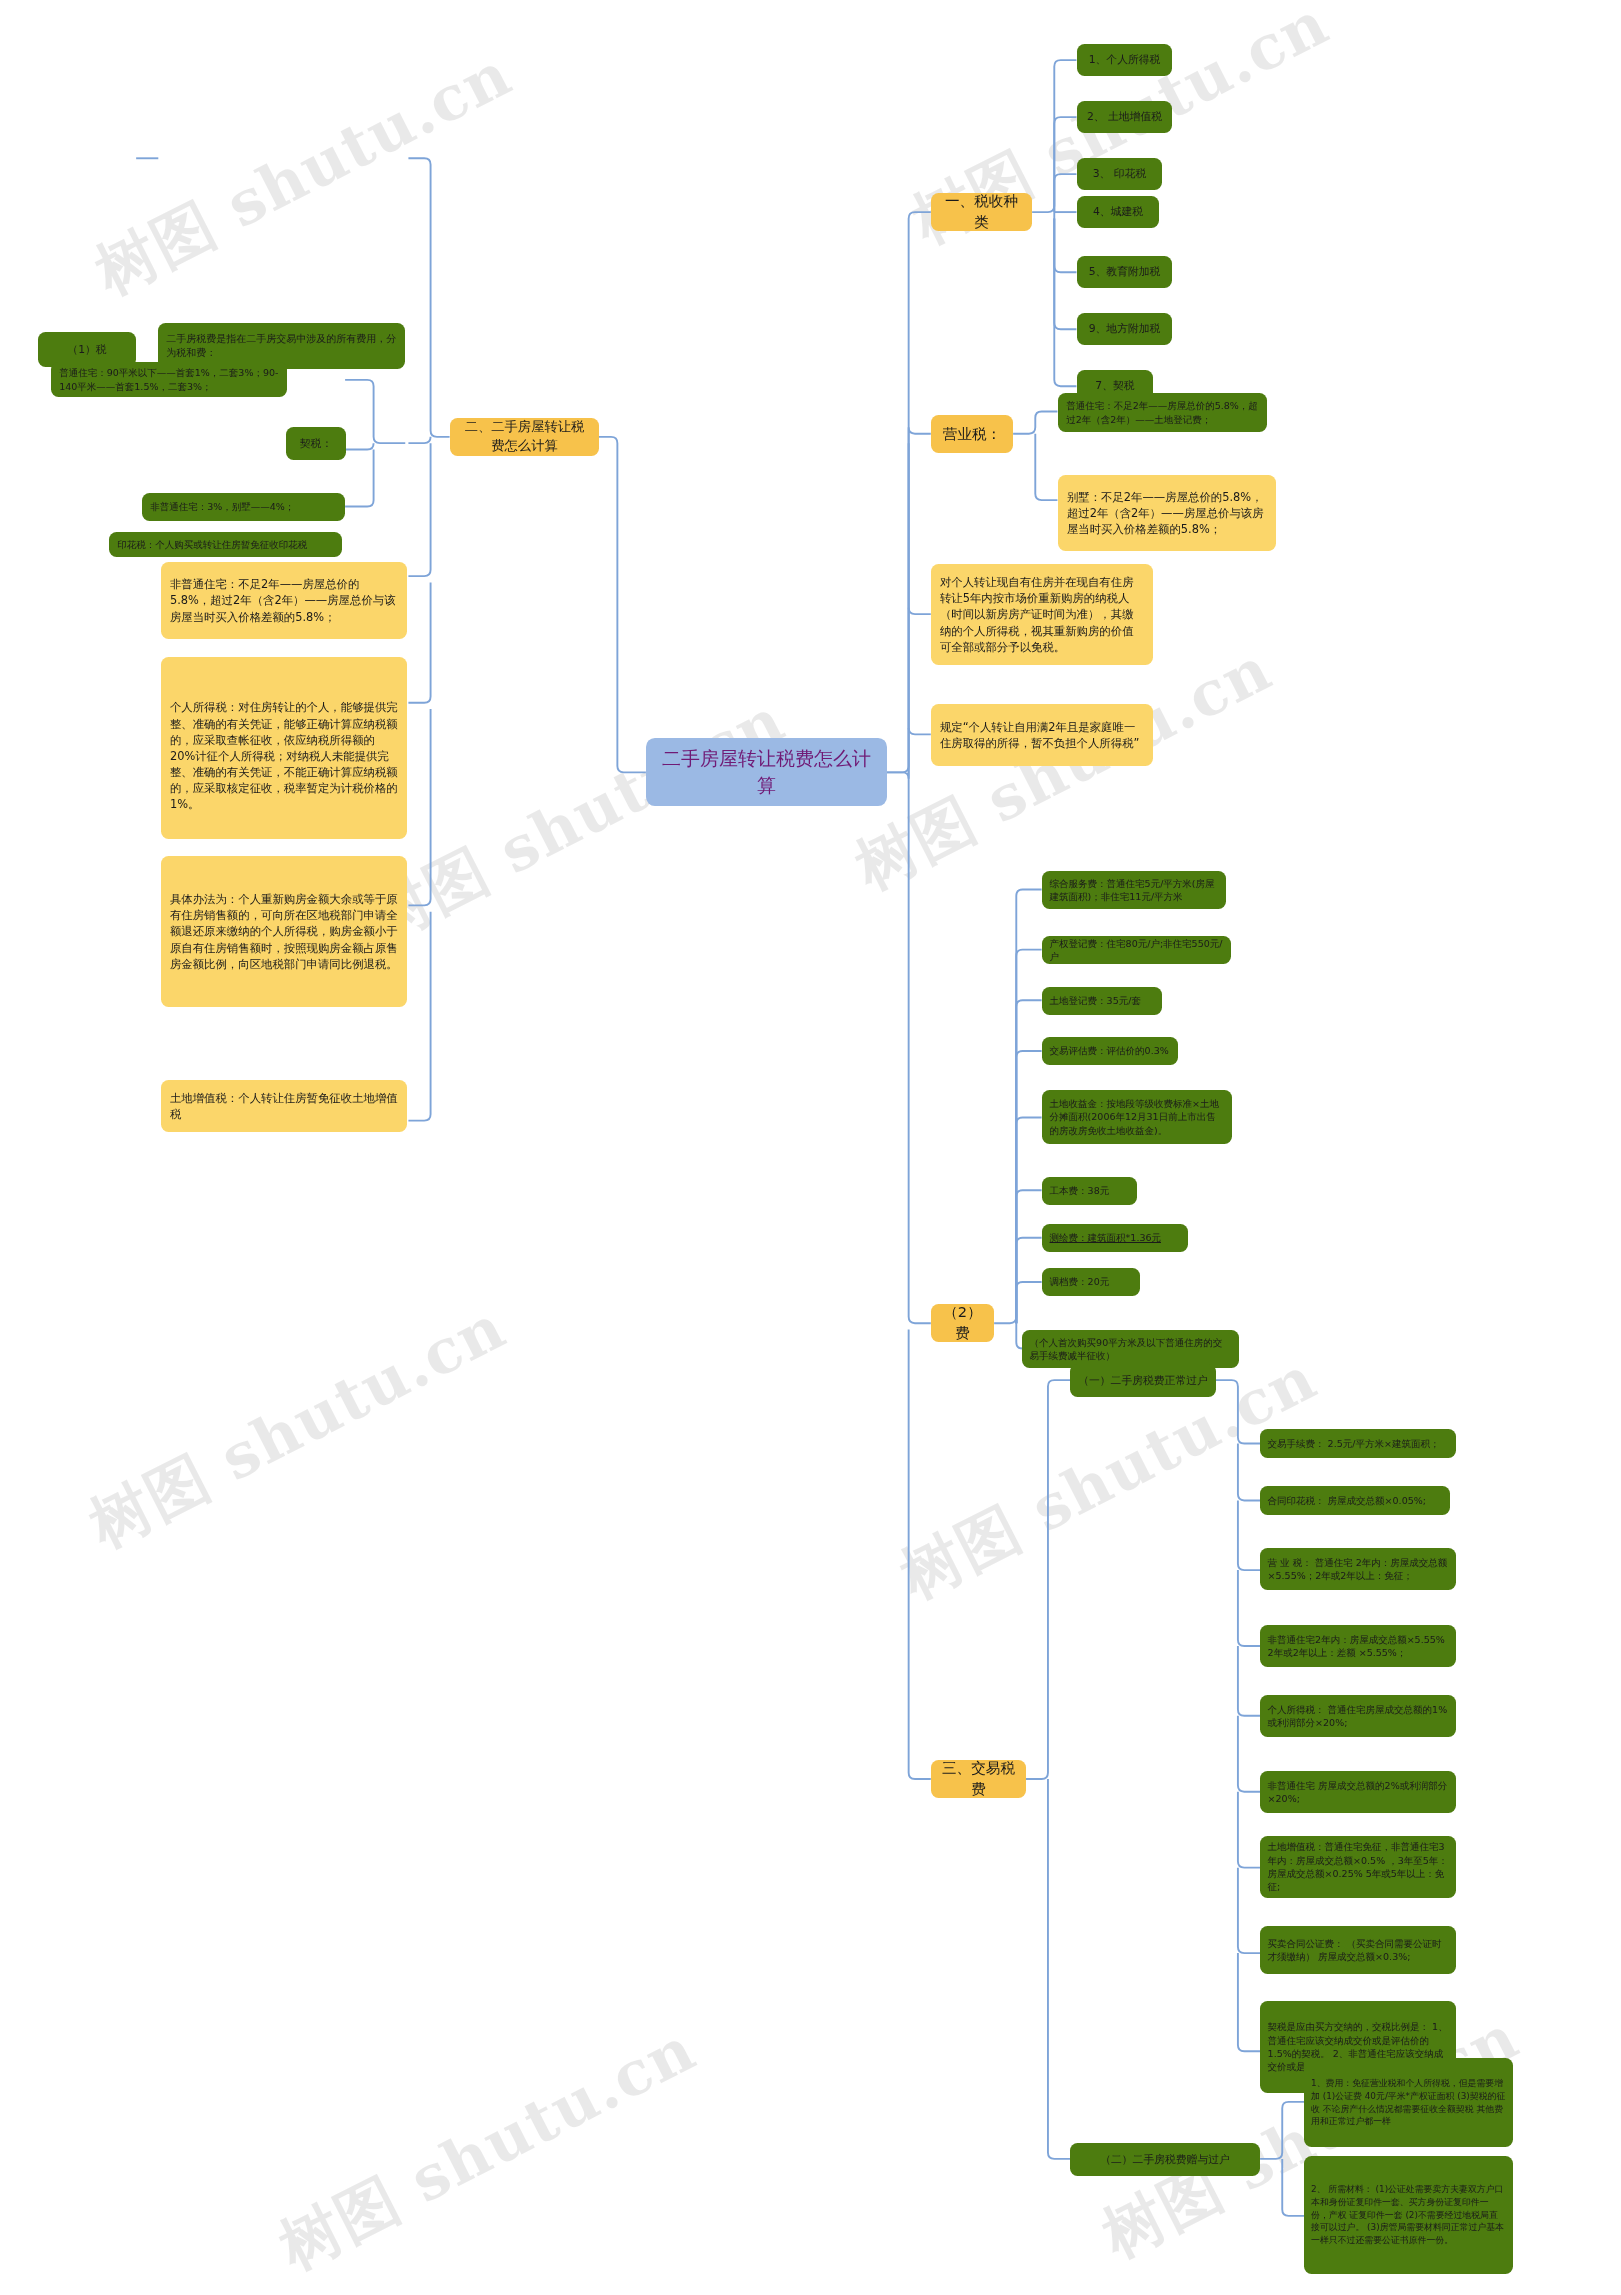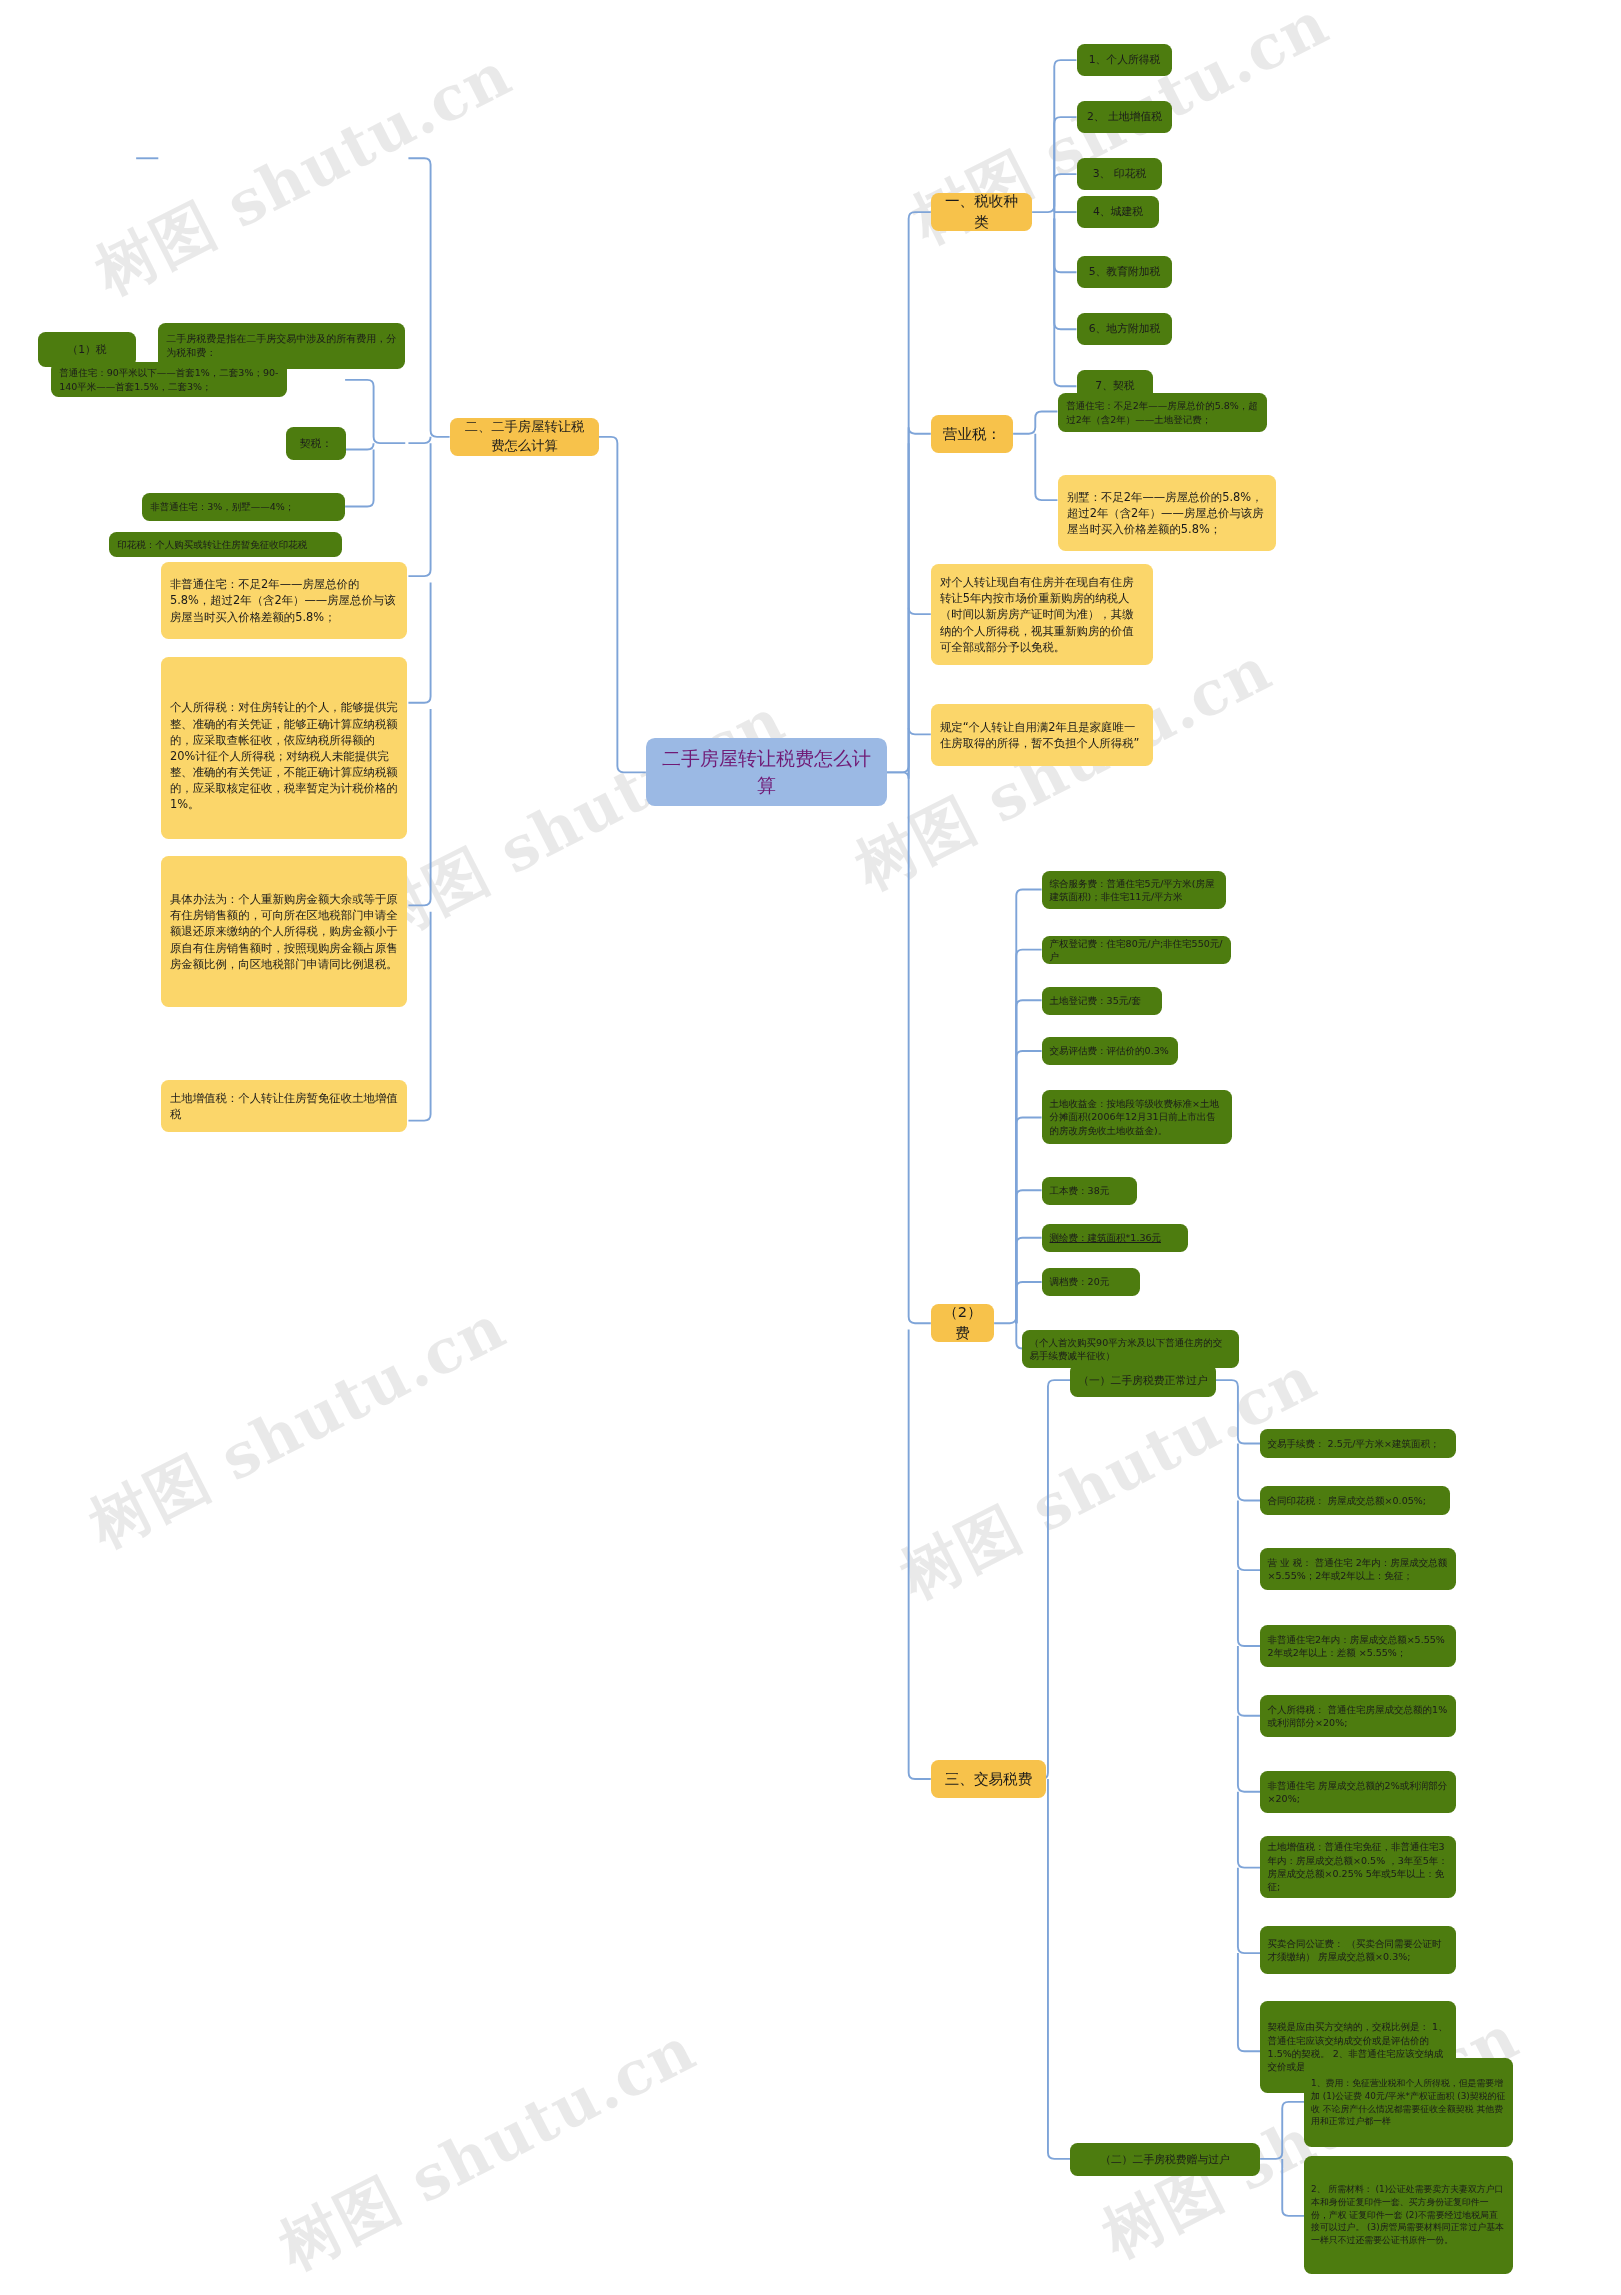--- a/index.html
+++ b/index.html
@@ -206,21 +206,21 @@
   <div class="node leaf center" style="left:1077px;top:158px;width:85px;height:32px;">
     <span>3、 印花税</span>
   </div>
   <div class="node leaf center" style="left:1077px;top:196px;width:82px;height:32px;">
     <span>4、城建税</span>
   </div>
   <div class="node leaf center" style="left:1077px;top:256px;width:95px;height:32px;">
     <span>5、教育附加税</span>
   </div>
   <div class="node leaf center" style="left:1077px;top:313px;width:95px;height:32px;">
-    <span>6、地方附加税</span>
+    <span>9、地方附加税</span>
   </div>
   <div class="node leaf center" style="left:1077px;top:370px;width:76px;height:32px;">
     <span>7、契税</span>
   </div>
 
   <div class="node lvl1 center" style="left:931px;top:415px;width:82px;height:38px;">
     <span>营业税：</span>
   </div>
 
   <div class="node leaf" style="left:1058px;top:393px;width:209px;height:39px;">
@@ -264,21 +264,21 @@
   <div class="node leaf sm" style="left:1042px;top:1224px;width:146px;height:28px;text-decoration:underline;">
     <span>测绘费：建筑面积*1.36元</span>
   </div>
   <div class="node leaf sm" style="left:1042px;top:1268px;width:98px;height:28px;">
     <span>调档费：20元</span>
   </div>
   <div class="node leaf sm" style="left:1022px;top:1330px;width:217px;height:38px;">
     <span>（个人首次购买90平方米及以下普通住房的交易手续费减半征收）</span>
   </div>
 
-  <div class="node lvl1 center" style="left:931px;top:1760px;width:115px;height:38px;">
+  <div class="node lvl1 center" style="left:931px;top:1760px;width:95px;height:38px;">
     <span>三、交易税费</span>
   </div>
 
   <div class="node leaf center" style="left:1070px;top:1364px;width:146px;height:33px;">
     <span>（一）二手房税费正常过户</span>
   </div>
 
   <div class="node leaf sm" style="left:1260px;top:1429px;width:196px;height:29px;">
     <span>交易手续费： 2.5元/平方米×建筑面积；</span>
   </div>

